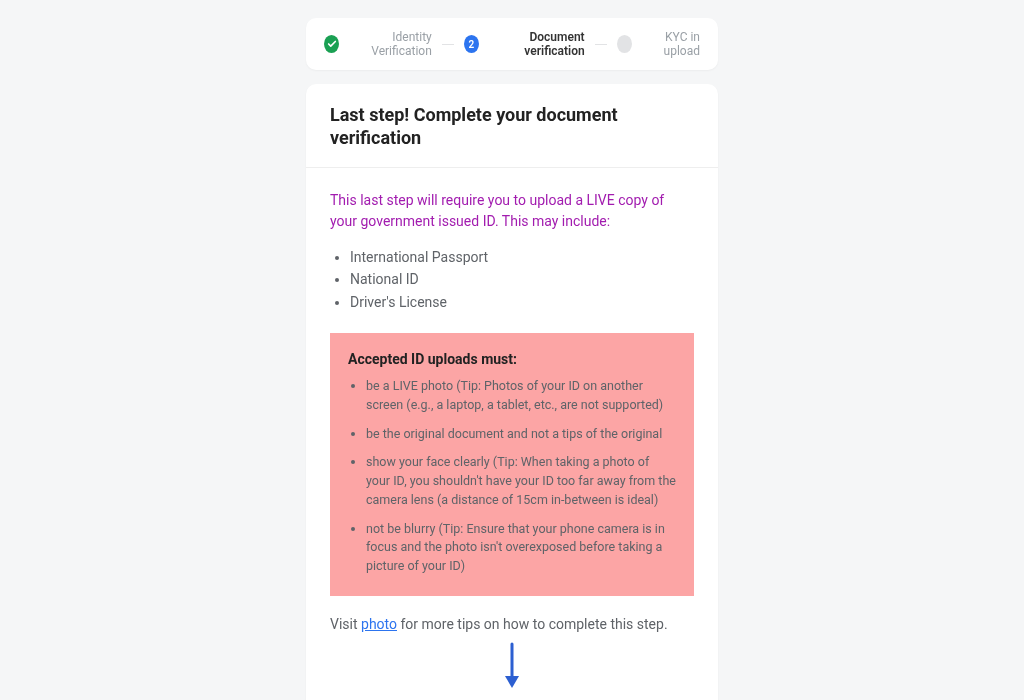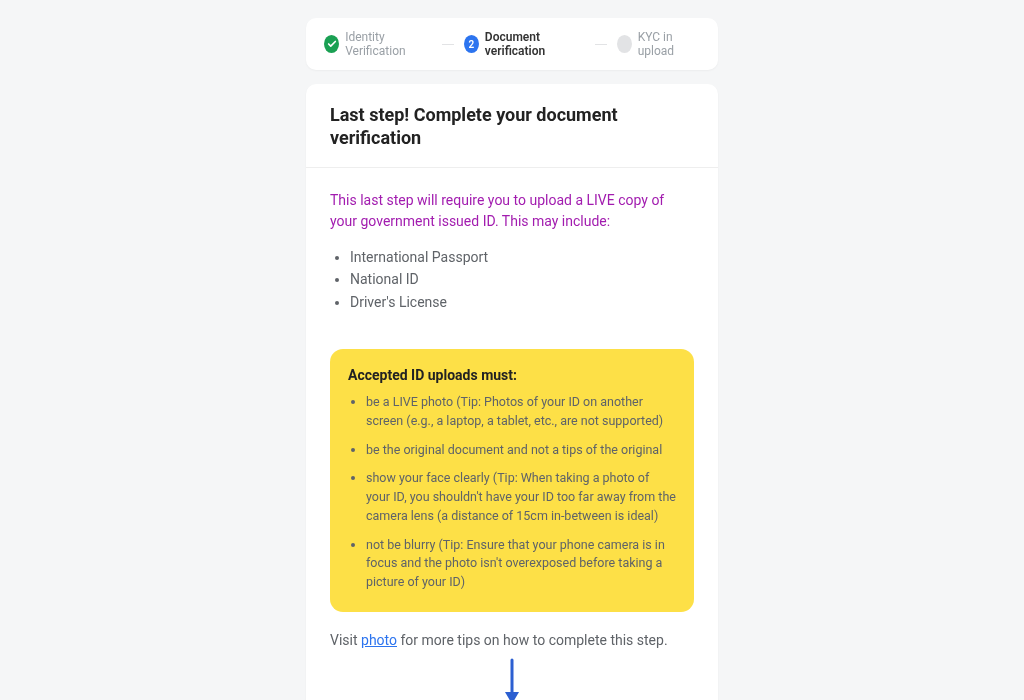--- a/index.html
+++ b/index.html
@@ -16,20 +16,21 @@
     .container { width: 412px; }
     .stepper {
       background: #fff;
       border-radius: 10px;
       padding: 12px 18px;
       display: flex;
       align-items: center;
       justify-content: center;
       gap: 10px;
       box-shadow: 0 1px 2px rgba(0,0,0,0.04);
+      text-align: right;
     }
     .step { display: flex; align-items: center; gap: 6px; }
     .step-circle {
       width: 18px; height: 18px; border-radius: 50%;
       display: flex; align-items: center; justify-content: center;
       font-size: 10px; font-weight: 600; color: #fff;
     }
     .step-circle.done { background: #1aa053; }
     .step-circle.active { background: #2c74ef; }
     .step-circle.pending { background: #e2e3e5; }
@@ -56,30 +57,30 @@
     .card-body { padding: 22px 24px 0 24px; }
     .intro-text {
       font-size: 14px;
       color: #a21caf;
       line-height: 1.5;
       margin-bottom: 14px;
     }
     .id-list {
       list-style: disc;
       padding-left: 20px;
-      margin-bottom: 36px;
+      margin-bottom: 20px;
     }
     .id-list li {
       font-size: 14px;
       color: #5f6368;
       line-height: 1.6;
     }
     .info-box {
-      background: #fde047;
-      border-radius: 13px;
+      background: #fca5a5;
+      border-radius: 0;
       padding: 18px 18px 20px 18px;
       margin-bottom: 20px;
     }
     .info-title {
       font-size: 14px;
       font-weight: 700;
       color: #222;
       margin-bottom: 10px;
     }
     .info-list {

